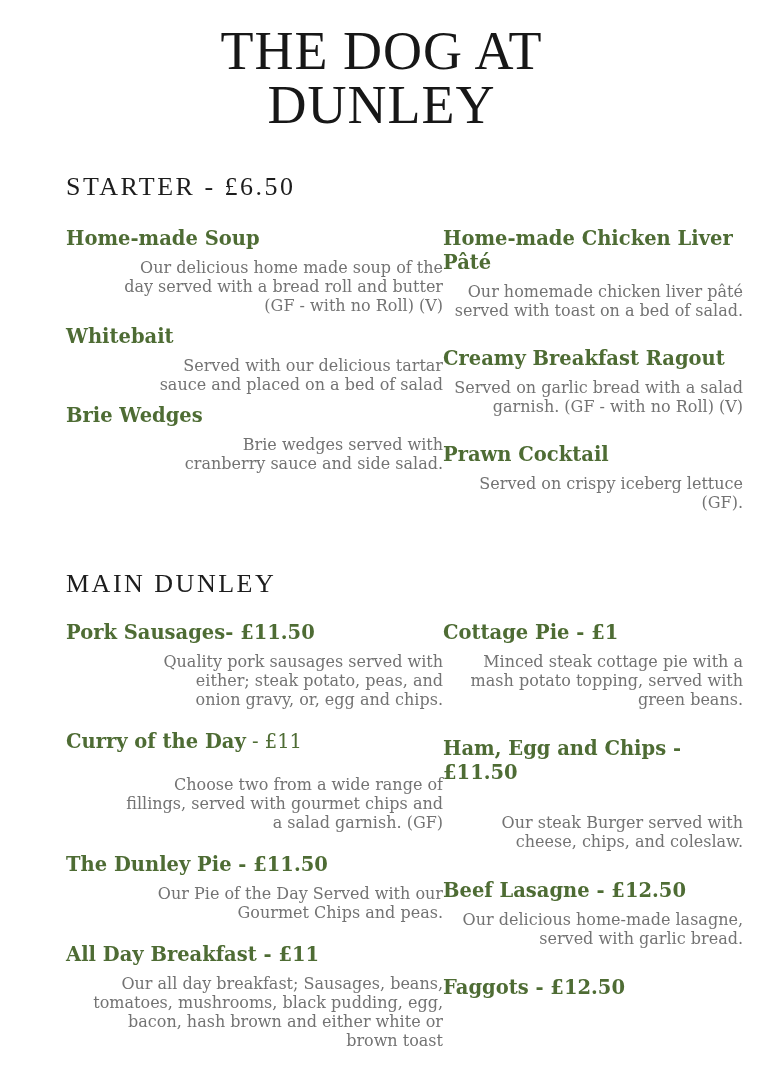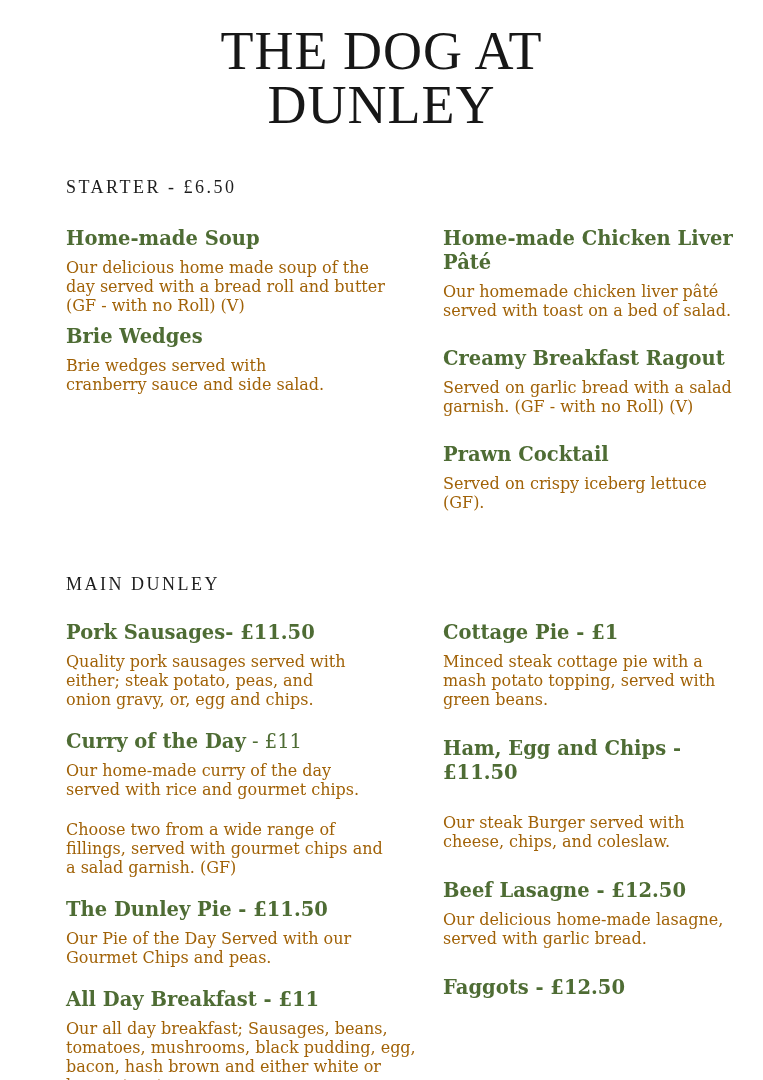--- a/index.html
+++ b/index.html
@@ -21,21 +21,21 @@
     letter-spacing: 1px;
     text-align: center;
     color: #171717;
     margin: 0 46px 4px 0; 
     white-space: pre-line;
   }
 
   .section-heading {
     font-family: "Liberation Serif", serif;
     font-weight: 400;
-    font-size: 18px;
+    font-size: 26px;
     letter-spacing: 2.5px;
     color: #1d1d1d;
     line-height: 30px;
     margin: 0;
   }
   .starters .section-heading { margin: 40px 0 25px 0; }
   .mains .section-heading { margin: 30px 0 22px 0; }
 
   .cols {
     display: grid;
@@ -49,23 +49,24 @@
     font-size: 19.5px;
     font-weight: bold;
     color: var(--accent, #4e6c34);
     line-height: 24px;
     margin: 0 0 7px 0;
   }
   .item-name .price-light { font-weight: 400; }
   .item-desc {
     font-size: 16px;
     line-height: 19px;
-    color: #a16207;
+    color: #737373;
     margin: 0;
     white-space: pre-line;
+    text-align: right;
   }
 
   .starters .col-left  .menu-item { margin-bottom: 10px; }
   .starters .col-right .menu-item { margin-bottom: 27px; }
   .mains    .col-left  .menu-item { margin-bottom: 21px; }
   .mains    .col-right .menu-item { margin-bottom: 28px; }
 </style>
 </head>
 <body style="--accent: #4e6c34;">
 
@@ -78,20 +79,25 @@
     <h2 class="section-heading">STARTER - £6.50</h2>
     <div class="cols">
       <div class="col col-left">
   <div class="menu-item">
     <h3 class="item-name"><span>Home-made Soup</span><span class="price-light"></span></h3>
     <p class="item-desc">Our delicious home made soup of the
 day served with a bread roll and butter
 (GF - with no Roll) (V)</p>
   </div>
 
+  <div class="menu-item">
+    <h3 class="item-name"><span>Whitebait</span><span class="price-light"></span></h3>
+    <p class="item-desc">Served with our delicious tartar
+sauce and placed on a bed of salad</p>
+  </div>
 
   <div class="menu-item">
     <h3 class="item-name"><span>Brie Wedges</span><span class="price-light"></span></h3>
     <p class="item-desc">Brie wedges served with
 cranberry sauce and side salad.</p>
   </div>
 </div>
       <div class="col col-right">
   <div class="menu-item">
     <h3 class="item-name"><span>Home-made Chicken Liver Pâté</span><span class="price-light"></span></h3>
@@ -120,22 +126,20 @@
       <div class="col col-left">
   <div class="menu-item">
     <h3 class="item-name"><span>Pork Sausages- £11.50</span><span class="price-light"></span></h3>
     <p class="item-desc">Quality pork sausages served with
 either; steak potato, peas, and
 onion gravy, or, egg and chips.</p>
   </div>
 
   <div class="menu-item">
     <h3 class="item-name"><span>Curry of the Day</span><span class="price-light"> - £11</span></h3>
-    <p class="item-desc">Our home-made curry of the day
-served with rice and gourmet chips.</p>
   </div>
 
   <div class="menu-item">
     <p class="item-desc">Choose two from a wide range of
 fillings, served with gourmet chips and
 a salad garnish. (GF)</p>
   </div>
 
   <div class="menu-item">
     <h3 class="item-name"><span>The Dunley Pie - £11.50</span><span class="price-light"></span></h3>

